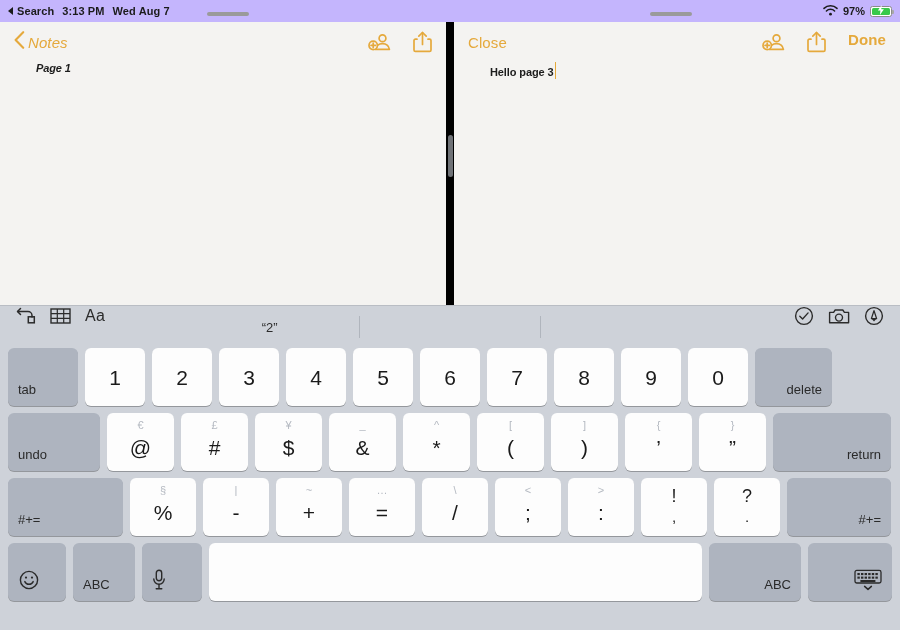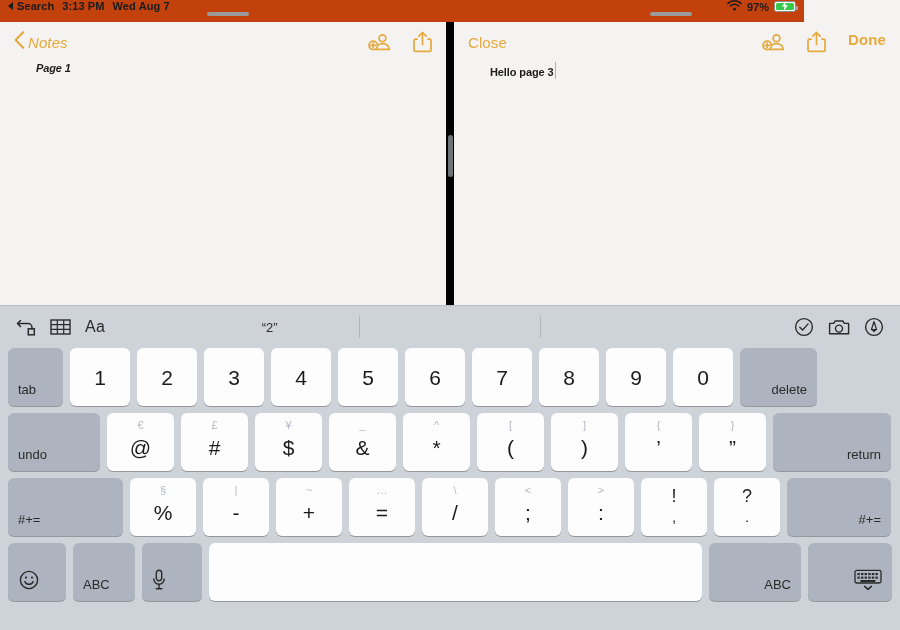--- a/index.html
+++ b/index.html
@@ -12,24 +12,24 @@
   }
   .screen {
     position:relative;
     width:900px; height:630px;
     background:#f2f1ef;
     overflow:hidden;
   }
 
   
   .statusbar {
-    position:absolute; top:0; left:0; width:804px; height:22px;
-    display:flex; align-items:flex-start;
+    position:absolute; top:0; left:0; width:900px; height:22px;
+    display:flex; align-items:center;
     font-size:11px; color:#1b1b1b; font-weight:600;
-    background:#c2410c;
+    background:#c4b5fd;
     z-index:30;
   }
   .sb-left { display:flex; align-items:center; gap:8px; padding-left:8px; }
   .sb-back-arrow {
     width:0;height:0;border-top:4px solid transparent;border-bottom:4px solid transparent;
     border-right:5px solid #1b1b1b; display:inline-block; margin-right:1px;
   }
   .sb-left .lbl { letter-spacing:.1px; }
   .sb-spacer { flex:1; }
   .sb-right { display:flex; align-items:center; gap:5px; padding-right:8px; }
@@ -90,21 +90,21 @@
     vertical-align:-3px; margin-left:1px;
   }
 
   
   .keyboard {
     position:absolute; left:0; bottom:0; width:900px; height:325px;
     background:#ced2d9;
     border-top:1px solid #b9bdc4;
   }
   .kb-toolbar {
-    position:relative; height:42px; display:flex; align-items:center;
+    position:relative; height:42px; display:flex; align-items:flex-start;
     padding:0 16px;
   }
   .tb-left { display:flex; align-items:center; gap:14px; }
   .tb-icon { display:flex; align-items:center; justify-content:center; cursor:default; }
   .tb-aa { font-size:16px; color:#2b2b2b; letter-spacing:.3px; }
   .tb-predict {
     position:absolute; left:0; right:0; top:0; bottom:0;
     display:flex; align-items:center; justify-content:center;
     pointer-events:none;
   }
@@ -138,21 +138,21 @@
   .key .alt.dk { color:#1a1a1a; font-size:18px; top:9px; }
   .key.dual .main { position:absolute; bottom:13px; left:0; right:0; text-align:center; }
   .key.dual .main.tiny { font-size:15px; bottom:12px; }
   .key .corner {
     position:absolute; font-size:13px; color:#2a2a2a; line-height:1;
   }
   .key .corner.bl { left:10px; bottom:10px; }
   .key .corner.br { right:10px; bottom:10px; }
 
   .k-num { width:60px; }
-  .k-tab { width:55px;text-align:right; }
+  .k-tab { width:70px;text-align:right; }
   .k-del { width:77px; }
   .k-undo{ width:92px; }
   .k-ret { width:118px; }
   .k-sym { width:67px; }
   .k-shift-l { width:115px; }
   .k-shift-r { width:104px; }
   .k-r3 { width:66px; }
   .k-emoji{ width:58px; }
   .k-abc  { width:62px; }
   .k-mic  { width:60px; }

